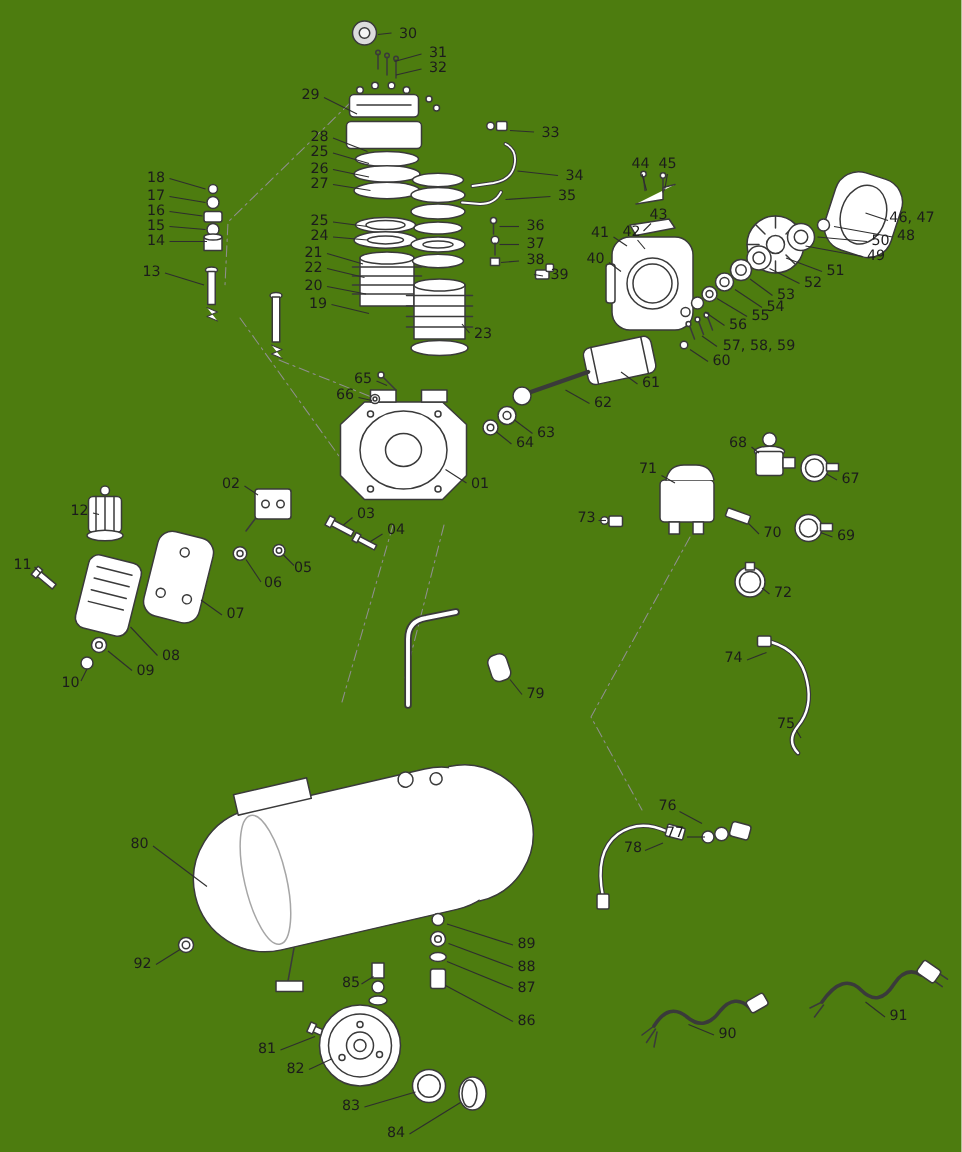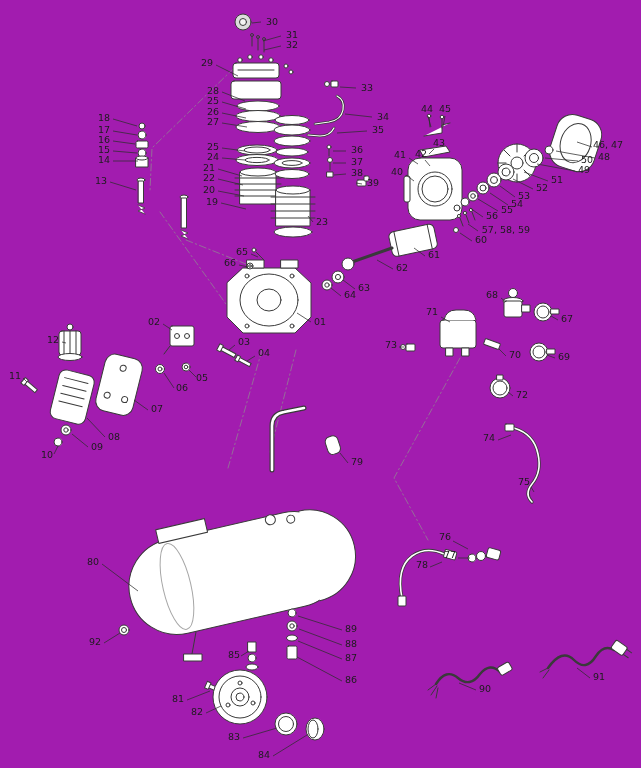--- a/index.html
+++ b/index.html
@@ -1,16 +1,16 @@
 <!DOCTYPE html>
 <html><head>
 <meta charset="utf-8">
 <style>
   html,body{margin:0;padding:0;background:#ffffff;}
-  .page{position:relative;width:641px;height:768px;background:#a21caf;overflow:hidden;}
+  .page{position:relative;width:641px;height:768px;background:#4d7c0f;overflow:hidden;}
   svg{display:block;}
   .art{stroke:#3a3a3a;fill:none;stroke-width:1;stroke-linecap:round;stroke-linejoin:round;}
   #labels-layer text{font:9.5px "DejaVu Sans", sans-serif;text-anchor:middle;stroke:none;}
   #labels-layer line{stroke-width:0.75;}
 </style>
 </head>
 <body>
 
 <div class="page">
 <svg id="diagram-svg" viewBox="0 0 641 768" width="641" height="768" xmlns="http://www.w3.org/2000/svg">

